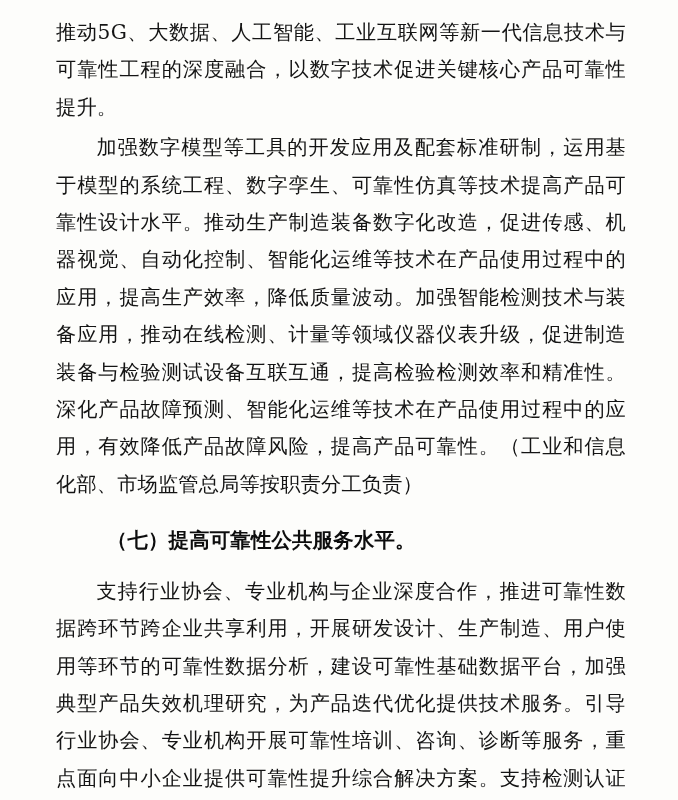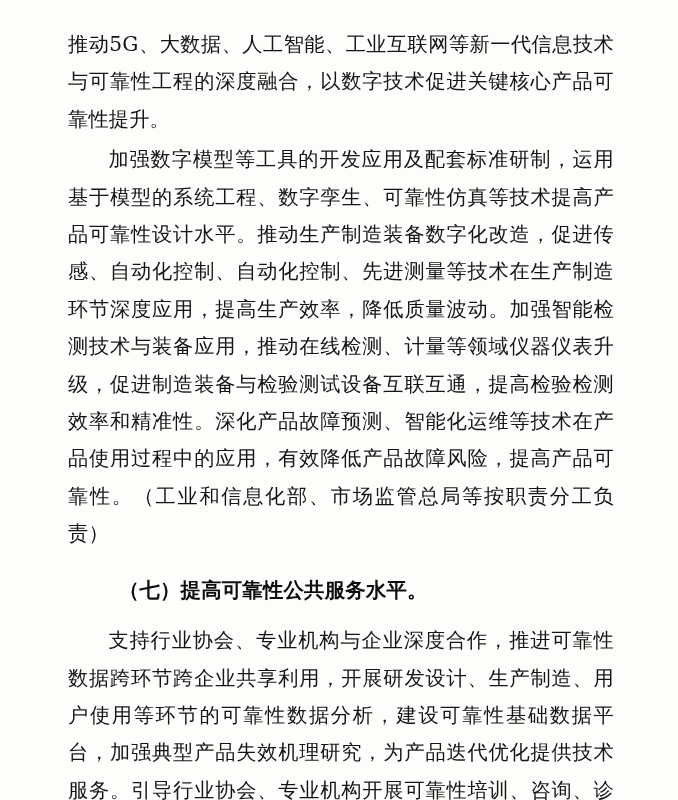--- a/index.html
+++ b/index.html
@@ -11,21 +11,21 @@
     width: 678px;
     height: 800px;
     overflow: hidden;
     font-family: "DejaVu Serif", serif;
   }
   .page {
     position: relative;
     width: 678px;
     height: 800px;
     background: #fdfdfb;
-    padding: 12px;
+    padding: 0;
     box-sizing: border-box;
   }
   .content {
     padding: 14px 52px 0 56px;
     box-sizing: border-box;
   }
   p {
     margin: 0 0 0 0;
     font-size: 20.2px;
     line-height: 37.4px;
@@ -55,21 +55,21 @@
 </head>
 <body>
 
 <div class="page">
   <div class="content">
 
     <p class="body">推动5G、大数据、人工智能、工业互联网等新一代信息技术与可靠性工程的深度融合，以数字技术促进关键核心产品可靠性提升。</p>
 
     <div class="gap-sm"></div>
 
-    <p class="indent">加强数字模型等工具的开发应用及配套标准研制，运用基于模型的系统工程、数字孪生、可靠性仿真等技术提高产品可靠性设计水平。推动生产制造装备数字化改造，促进传感、自动化控制、自动化控制、先进测量等技术在生产制造环节深度应用，提高生产效率，降低质量波动。加强智能检测技术与装备应用，推动在线检测、计量等领域仪器仪表升级，促进制造装备与检验测试设备互联互通，提高检验检测效率和精准性。深化产品故障预测、智能化运维等技术在产品使用过程中的应用，有效降低产品故障风险，提高产品可靠性。（工业和信息化部、市场监管总局等按职责分工负责）</p>
+    <p class="indent">加强数字模型等工具的开发应用及配套标准研制，运用基于模型的系统工程、数字孪生、可靠性仿真等技术提高产品可靠性设计水平。推动生产制造装备数字化改造，促进传感、机器视觉、自动化控制、智能化运维等技术在产品使用过程中的应用，提高生产效率，降低质量波动。加强智能检测技术与装备应用，推动在线检测、计量等领域仪器仪表升级，促进制造装备与检验测试设备互联互通，提高检验检测效率和精准性。深化产品故障预测、智能化运维等技术在产品使用过程中的应用，有效降低产品故障风险，提高产品可靠性。（工业和信息化部、市场监管总局等按职责分工负责）</p>
 
     <div class="gap-md"></div>
 
     <p class="heading">（七）提高可靠性公共服务水平。</p>
 
     <div class="gap-sm"></div>
 
     <p class="indent">支持行业协会、专业机构与企业深度合作，推进可靠性数据跨环节跨企业共享利用，开展研发设计、生产制造、用户使用等环节的可靠性数据分析，建设可靠性基础数据平台，加强典型产品失效机理研究，为产品迭代优化提供技术服务。引导行业协会、专业机构开展可靠性培训、咨询、诊断等服务，重点面向中小企业提供可靠性提升综合解决方案。支持检测认证机构加强自身能力建设，探索推动自愿性产品认证、第三方可靠性评价认证等工作，鼓励社会采信可靠性认证结果。推动品</p>
 
   </div>

